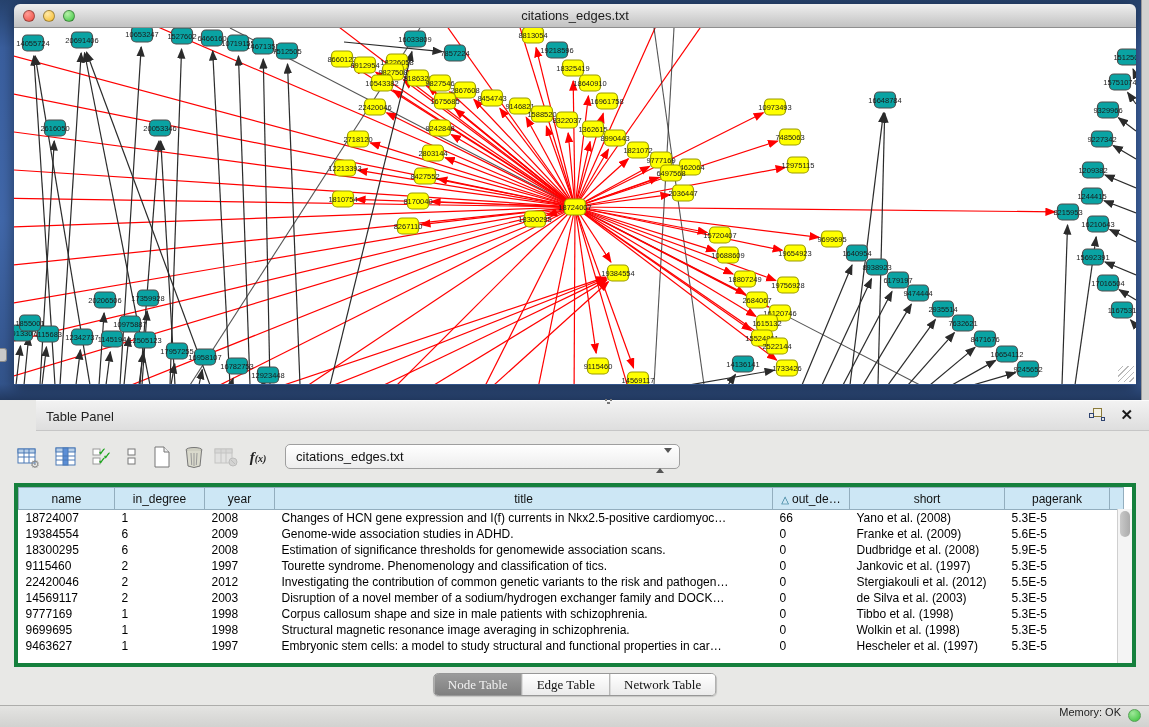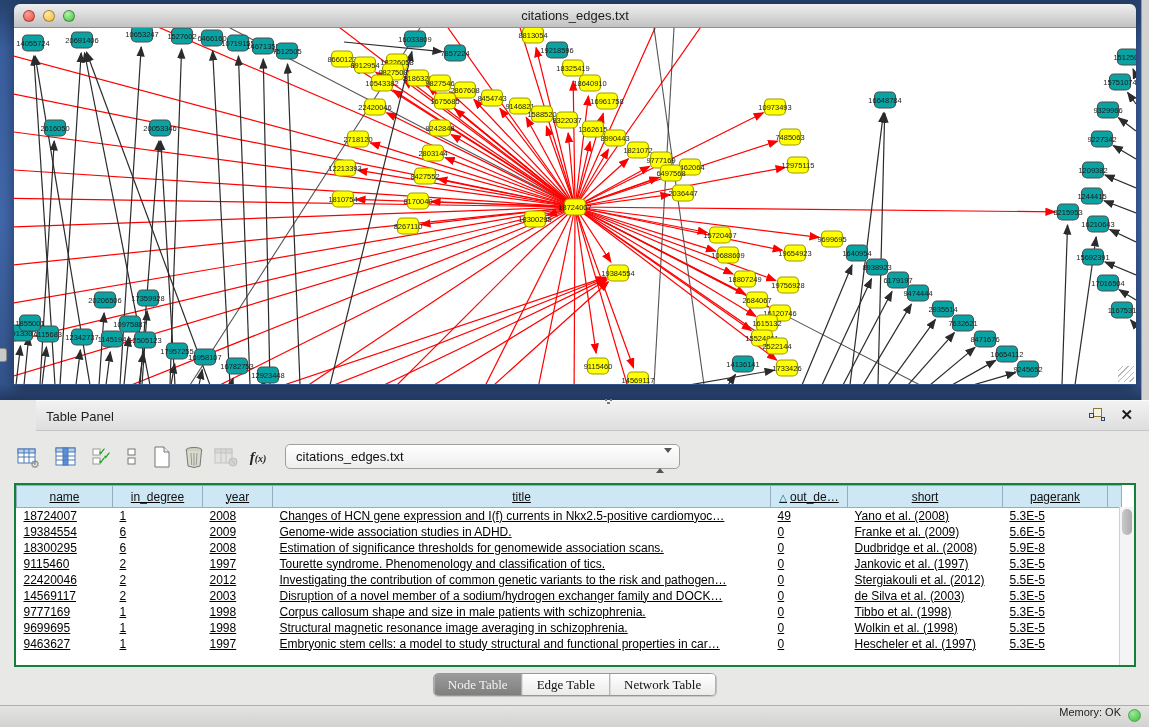--- a/index.html
+++ b/index.html
@@ -57,21 +57,21 @@
     border:1px solid #9f9f9f; border-radius:5px;
     background:linear-gradient(#ffffff,#ededed); box-shadow:inset 0 1px 0 #fff;
     font-size:13px; color:#111; line-height:23px; padding-left:10px; }
   .combo .steppers { position:absolute; right:7px; top:4px; }
   .combo .up   { width:0; height:0; border-left:4px solid transparent; border-right:4px solid transparent;
     border-bottom:5px solid #555; margin-bottom:2px; }
   .combo .down { width:0; height:0; border-left:4px solid transparent; border-right:4px solid transparent;
     border-top:5px solid #555; }
 
   .tablebox { position:absolute; left:14px; top:83px; width:1122px; height:184px;
-    background:#fff; border:2px solid #15803d;text-decoration:underline; }
+    background:#fff; border:4px solid #15803d; }
   table.grid { border-collapse:collapse; table-layout:fixed; width:1106px; font-size:12px; }
   table.grid th { height:22px; background:#cde7f5; border:1px solid #93aebe;
     font-weight:normal; font-size:12px; color:#111; text-align:center; overflow:hidden; white-space:nowrap; }
   table.grid th .sort-tri { color:#1a6b8a; font-size:10px; margin-right:3px; }
   table.grid td { height:16px; padding:0 0 0 7px; color:#000; white-space:nowrap;
     overflow:hidden; border:none; }
   .vscroll { position:absolute; right:0; top:22px; bottom:0; width:15px;
     background:#f4f4f4; border-left:1px solid #cfcfcf; }
   .vthumb { position:absolute; left:2px; top:2px; width:10px; height:26px;
     background:linear-gradient(90deg,#c9c9c9,#ababab); border-radius:5px; }
@@ -773,21 +773,21 @@
             <th>pagerank</th>
             <th></th>
           </tr>
         </thead>
       <tbody id="tbody">
           <tr>
             <td>18724007</td>
             <td>1</td>
             <td>2008</td>
             <td>Changes of HCN gene expression and I(f) currents in Nkx2.5-positive cardiomyoc…</td>
-            <td>49</td>
+            <td>66</td>
             <td>Yano et al. (2008)</td>
             <td>5.3E-5</td>
             <td></td>
           </tr>
           <tr>
             <td>19384554</td>
             <td>6</td>
             <td>2009</td>
             <td>Genome-wide association studies in ADHD.</td>
             <td>0</td>
@@ -795,21 +795,21 @@
             <td>5.6E-5</td>
             <td></td>
           </tr>
           <tr>
             <td>18300295</td>
             <td>6</td>
             <td>2008</td>
             <td>Estimation of significance thresholds for genomewide association scans.</td>
             <td>0</td>
             <td>Dudbridge et al. (2008)</td>
-            <td>5.9E-8</td>
+            <td>5.9E-5</td>
             <td></td>
           </tr>
           <tr>
             <td>9115460</td>
             <td>2</td>
             <td>1997</td>
             <td>Tourette syndrome. Phenomenology and classification of tics.</td>
             <td>0</td>
             <td>Jankovic et al. (1997)</td>
             <td>5.3E-5</td>

